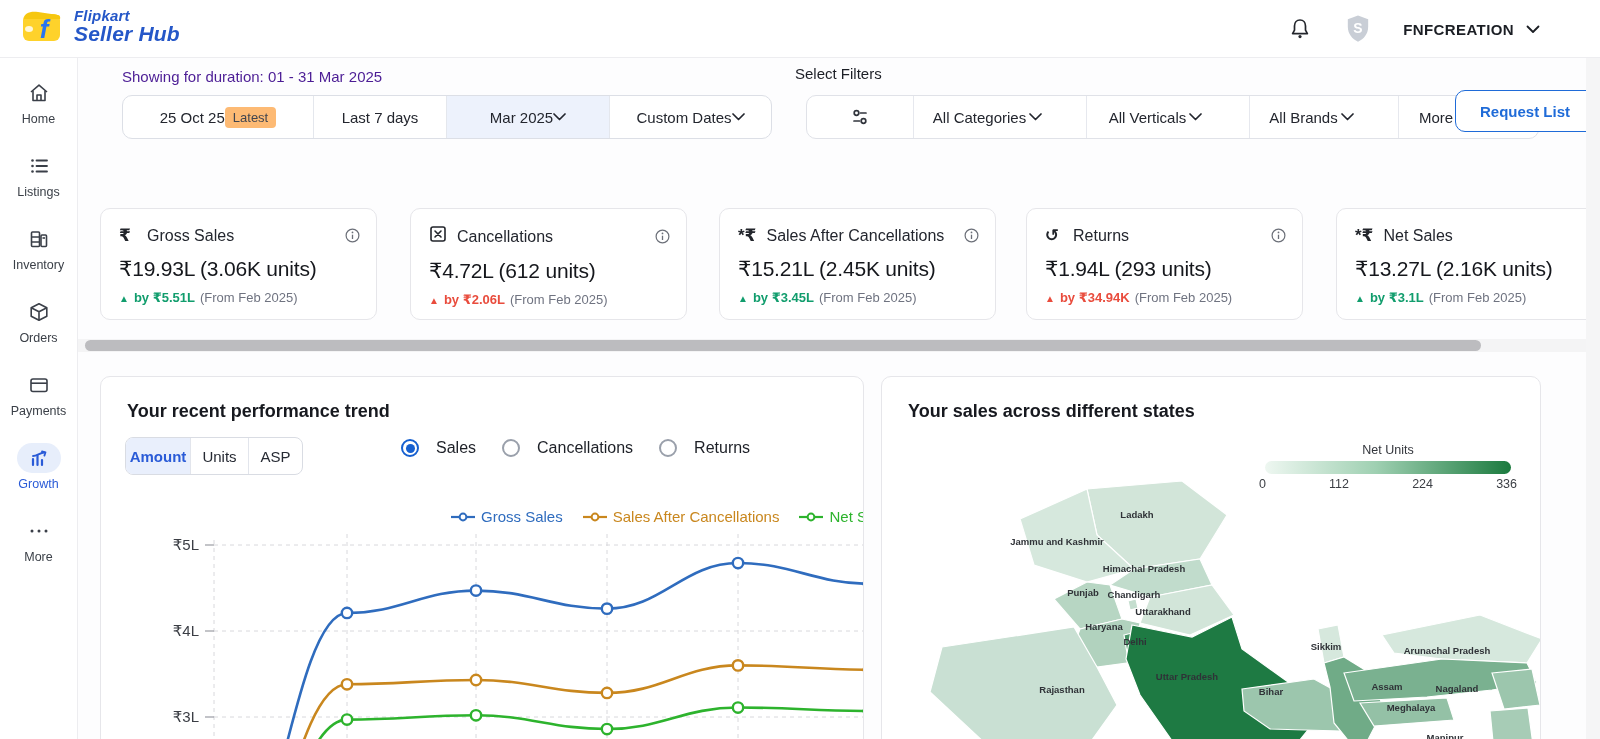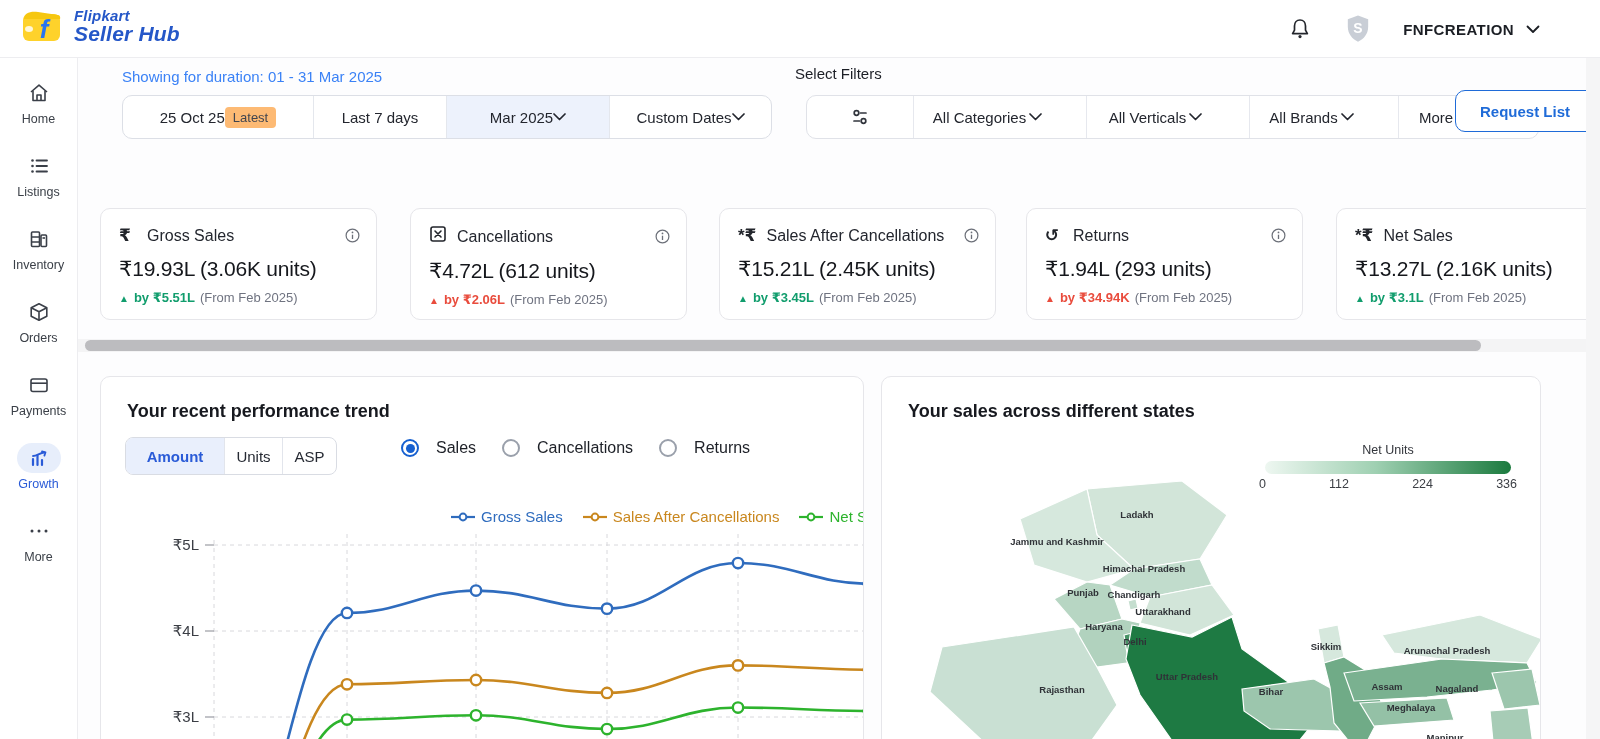--- a/index.html
+++ b/index.html
@@ -26,21 +26,21 @@
   .side-ico { height: 30px; display: flex; align-items: center; justify-content: center; }
   .side-label { font-size: 12.5px; color: #3b4048; margin-top: 4px; }
   .side-item.active .side-label { color: #2a5bd7; }
   .pill { width: 44px; height: 30px; border-radius: 15px; background: #e7eefb;
     display: inline-flex; align-items: center; justify-content: center; }
 
   
   .main { position: absolute; left: 78px; top: 58px; width: 1522px; height: 681px;
     background: #fdfdfe; overflow: hidden; }
 
-  .showing { position: absolute; left: 44px; top: 10px; font-size: 15px; color: #3b82f6; }
+  .showing { position: absolute; left: 44px; top: 10px; font-size: 15px; color: #4c1d95; }
 
   .seg-group { position: absolute; left: 44px; top: 37px; height: 44px; display: flex;
     background: #fff; border: 1px solid #dcdfe6; border-radius: 10px; overflow: hidden; }
   .seg { display: flex; align-items: center; justify-content: center; gap: 0;
     font-size: 15px; color: #23262e; cursor: pointer; border-left: 1px solid #e4e7ed; }
   .seg:first-child { border-left: none; }
   .seg.selected { background: #edf2fc; }
   .badge { background: #fdba74; border-radius: 4px; padding: 3px 8px; font-size: 13px; color: #41454f; }
   .chev { display: inline-block; }
 
@@ -380,21 +380,21 @@
     </div>
   </div>
 
   <div class="hscroll-track"></div>
   <div class="hscroll-thumb"></div>
 
   <div class="panel panel-trend">
     <div class="panel-title">Your recent performance trend</div>
 
     <div class="tab-group">
-      <div class="tab selected" style="width:98px">
+      <div class="tab selected" style="width:64px">
           <span>Amount</span>
         </div>
       <div class="tab" style="width:58px">
           <span>Units</span>
         </div>
       <div class="tab" style="width:54px">
           <span>ASP</span>
         </div>
     </div>
 

